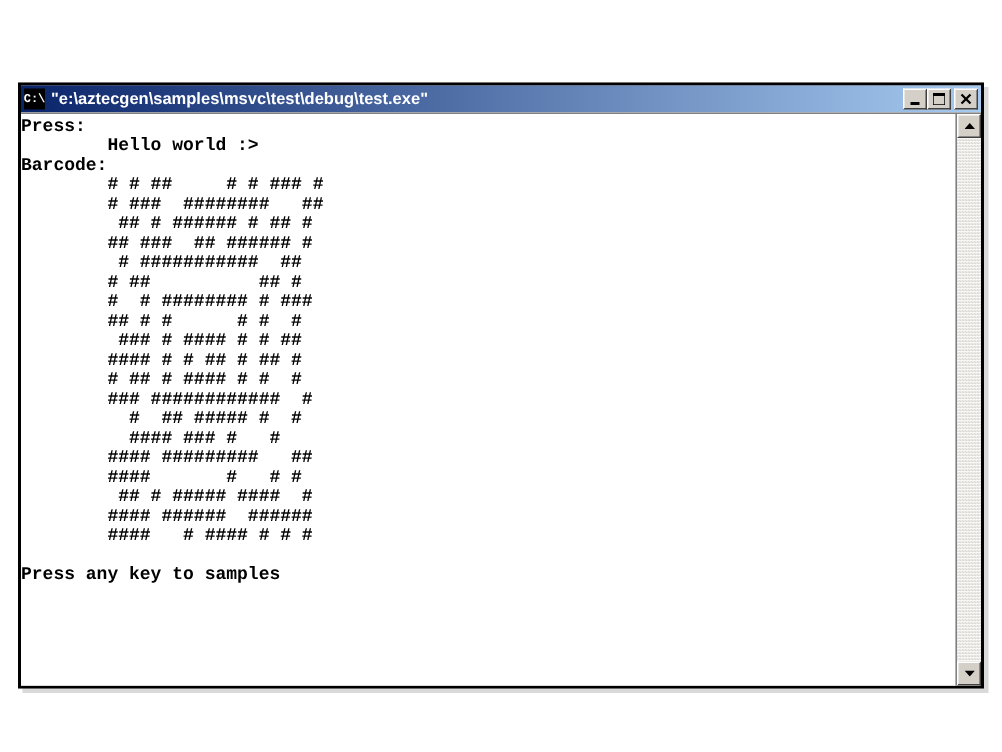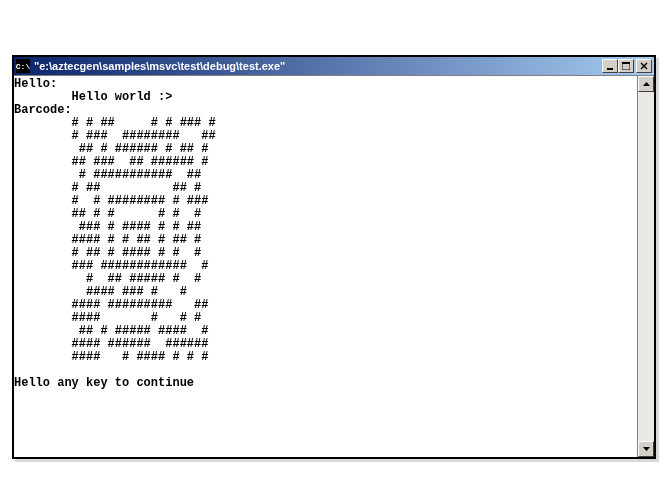--- a/index.html
+++ b/index.html
@@ -135,21 +135,21 @@
       </div>
       <div class="tbtn" style="margin-left:2px">
         <svg width="8" height="8">
             <line x1="1" y1="1" x2="7" y2="7" stroke="#000" stroke-width="1.5"></line>
             <line x1="7" y1="1" x2="1" y2="7" stroke="#000" stroke-width="1.5"></line>
           </svg>
       </div>
     </div>
   </div>
   <div class="client">
-    <div class="console"><span>Hello:</span>
+    <div class="console"><span>Press:</span>
 <span>        Hello world :&gt;</span>
 <span>Barcode:</span>
 <span id="barcode-block">        # # ##     # # ### #
         # ###  ########   ##
          ## # ###### # ## #
         ## ###  ## ###### #
          # ###########  ##
         # ##          ## #
         #  # ######## # ###
         ## # #      # #  #
@@ -158,21 +158,21 @@
         # ## # #### # #  #
         ### ############  #
           #  ## ##### #  #
           #### ### #   #
         #### #########   ##
         ####       #   # #
          ## # ##### ####  #
         #### ######  ######
         ####   # #### # # #</span>
 
-<span>Hello any key to continue</span></div>
+<span>Press any key to samples</span></div>
     <div class="scrollbar">
       <div class="scroll-btn">
         <svg width="7" height="4">
             <polygon points="3.5,0 7,4 0,4" fill="#000"></polygon>
           </svg>
       </div>
       <div class="scroll-track"></div>
       <div class="scroll-btn">
         <svg width="7" height="4">
             <polygon points="0,0 7,0 3.5,4" fill="#000"></polygon>

